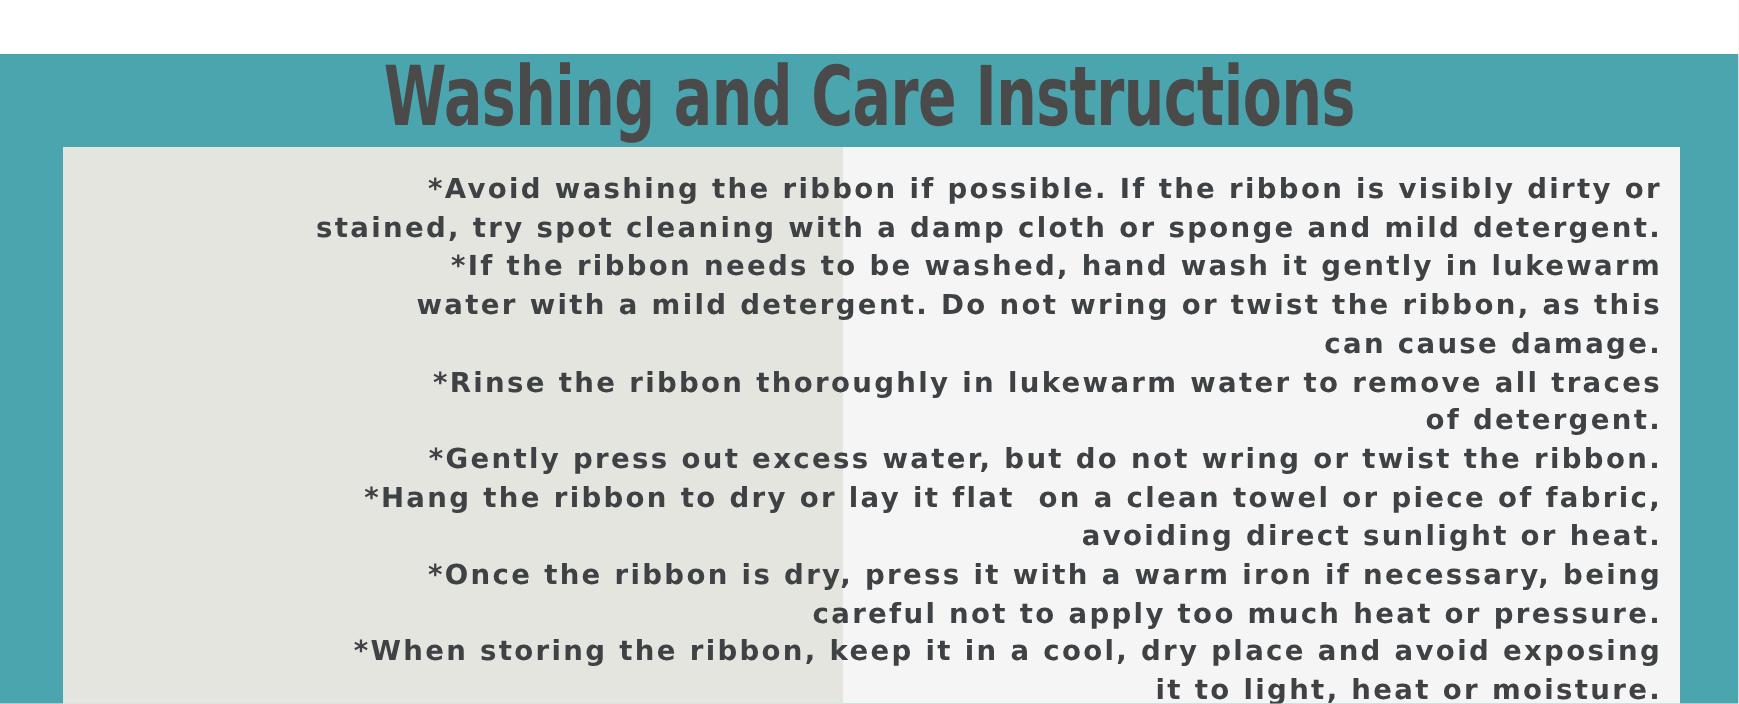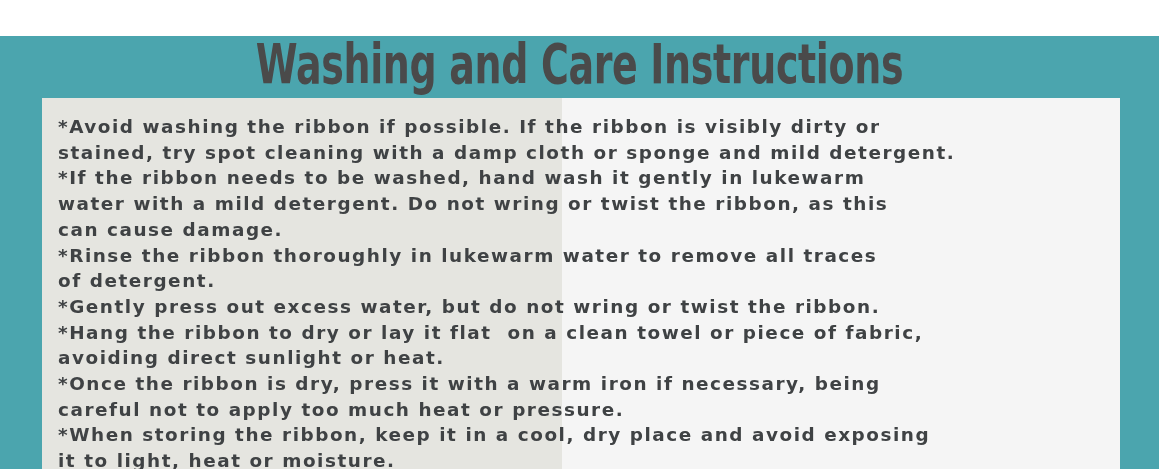--- a/index.html
+++ b/index.html
@@ -68,21 +68,21 @@
     color: #3f4244;
     font-family: "DejaVu Sans", sans-serif;
     font-weight: 700;
     font-size: 18.4px;
     line-height: 25.7px;
     letter-spacing: 1.55px;
     white-space: pre-wrap;
     word-spacing: 0px;
     -webkit-font-smoothing: antialiased;
   }
-  .line { display: block; white-space: pre; }
+  .line { display: block; white-space: pre; text-align: right; }
 </style>
 </head>
 <body>
 
 <div id="poster" style="background: rgb(75, 165, 174); margin-top: 36px;">
 
   <div id="title" style="color: rgb(74, 74, 74); transform: scaleX(0.69025);">Washing and Care Instructions</div>
 
   <div id="card" style="background: rgb(245, 245, 245);">
     <div id="card-left-wash" style="background: rgb(229, 229, 224);"></div>

